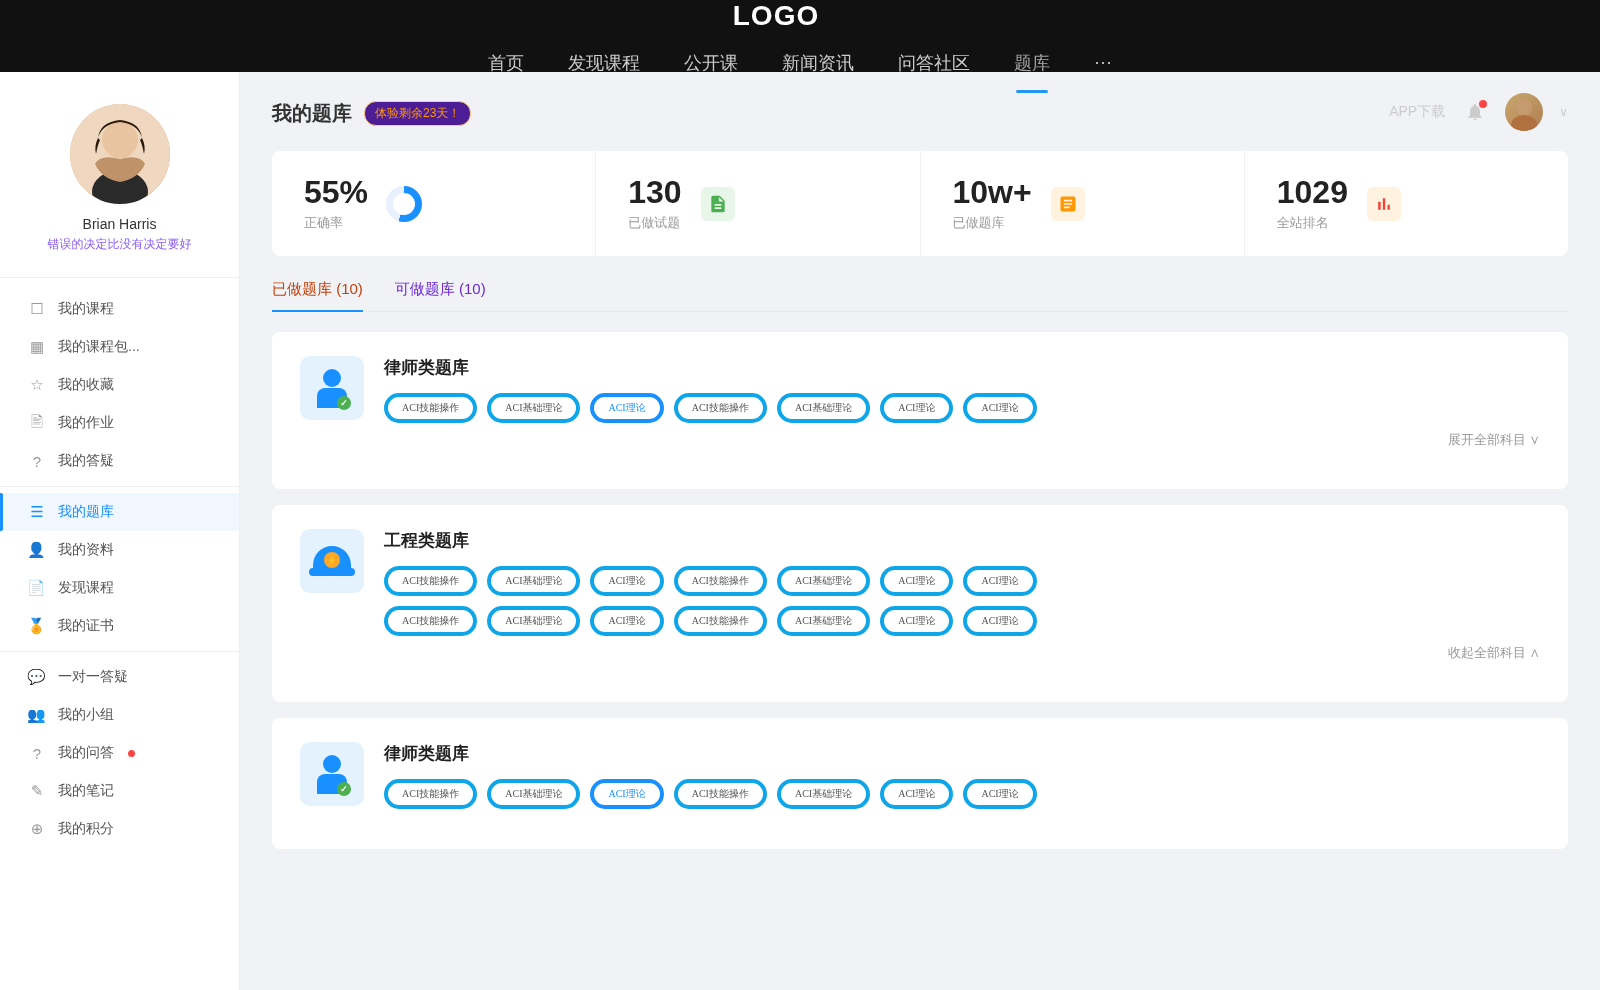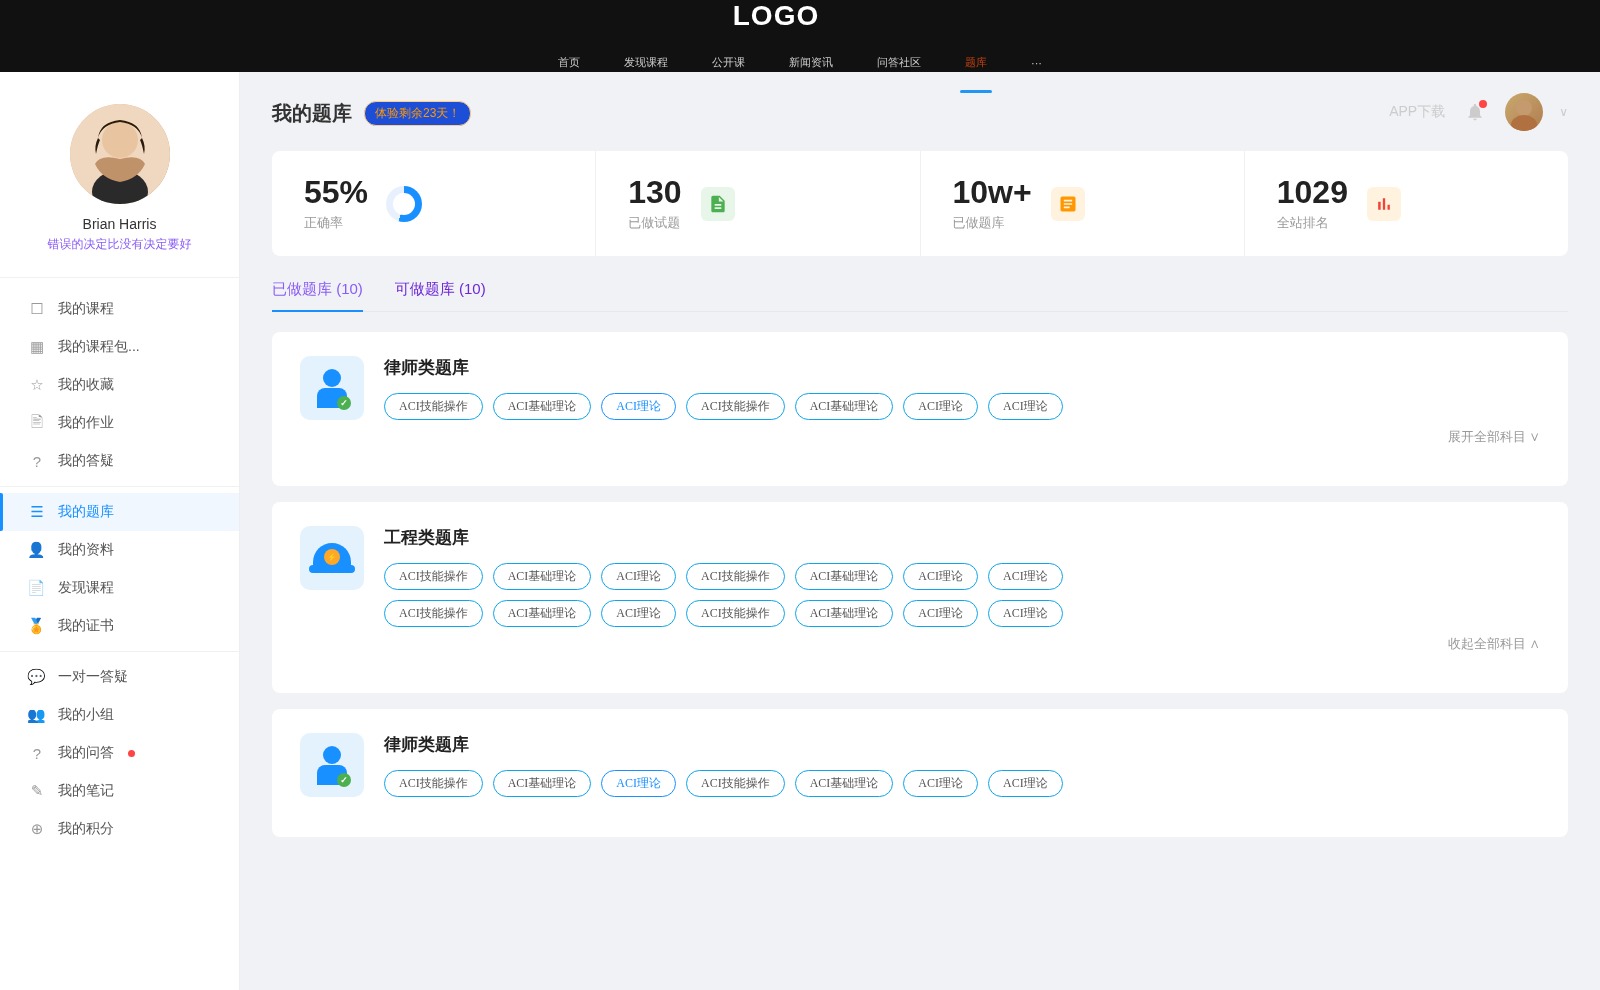--- a/index.html
+++ b/index.html
@@ -22,29 +22,29 @@
       letter-spacing: 1px;
       margin-right: 48px;
     }
     .topnav-links {
       display: flex;
       gap: 0;
       flex: 1;
     }
     .topnav-link {
       color: #ccc;
-      font-size: 11px;
+      font-size: 18px;
       padding: 10px 22px;
       height: 61px;
       display: flex;
       align-items: center;
       cursor: pointer;
       position: relative;
     }
-    .topnav-link.active { color: #c2410c; }
+    .topnav-link.active { color: #a3a3a3; }
     .topnav-link.active::after {
       content: '';
       position: absolute;
       bottom: 0;
       left: 50%;
       transform: translateX(-50%);
       width: 32px;
       height: 3px;
       background: #2196F3;
       border-radius: 2px;
@@ -184,21 +184,21 @@
       align-items: center;
       gap: 12px;
       margin-bottom: 24px;
     }
     .page-title {
       font-size: 20px;
       font-weight: 600;
       color: #333;
     }
     .trial-badge {
-      background: #1d4ed8;
+      background: #4c1d95;
       color: #ff9800;
       font-size: 12px;
       padding: 3px 10px;
       border-radius: 12px;
       border: 1px solid #ffcc80;
     }
 
     
     .stats-row {
       display: flex;
@@ -279,21 +279,21 @@
       border-bottom: 1px solid #e8e8e8;
     }
     .tab {
       font-size: 15px;
       color: #6d28d9;
       padding-bottom: 12px;
       cursor: pointer;
       position: relative;
     }
     .tab.active {
-      color: #8b5cf6;
+      color: #c2410c;
       font-weight: 500;
     }
     .tab.active::after {
       content: '';
       position: absolute;
       bottom: -1px; left: 0; right: 0;
       height: 2px;
       background: #1890ff;
     }
 
@@ -326,22 +326,22 @@
     }
     .tags-row {
       display: flex;
       flex-wrap: wrap;
       gap: 10px;
       align-items: center;
     }
     .tag {
       padding: 4px 14px;
       border-radius: 16px;
-      border: 1px solid #0ea5e9;
-      font-size: 12px;
+      border: 4px solid #0ea5e9;
+      font-size: 10px;
       color: #555;
       cursor: pointer;
       white-space: nowrap;
     }
     .tag.active {
       border-color: #1890ff;
       color: #1890ff;
       background: #fff;
     }
     .expand-link {

